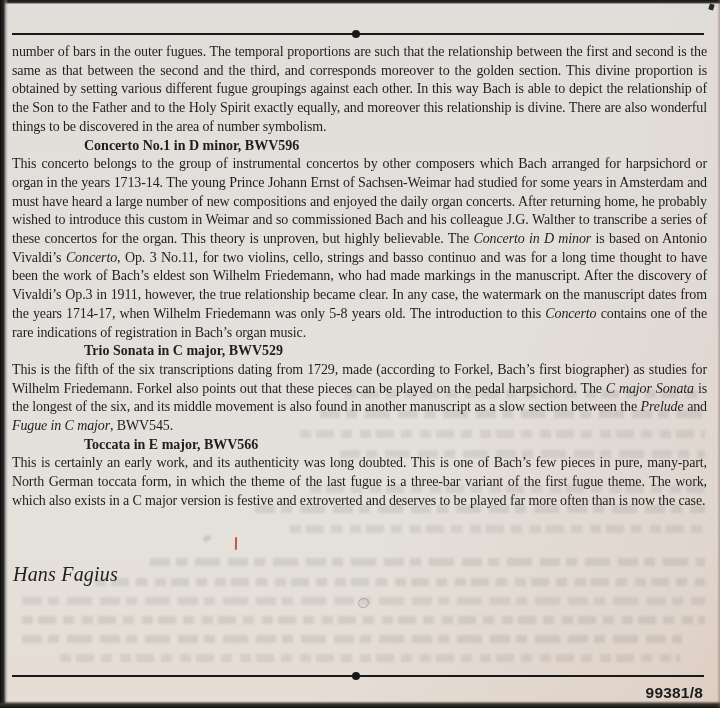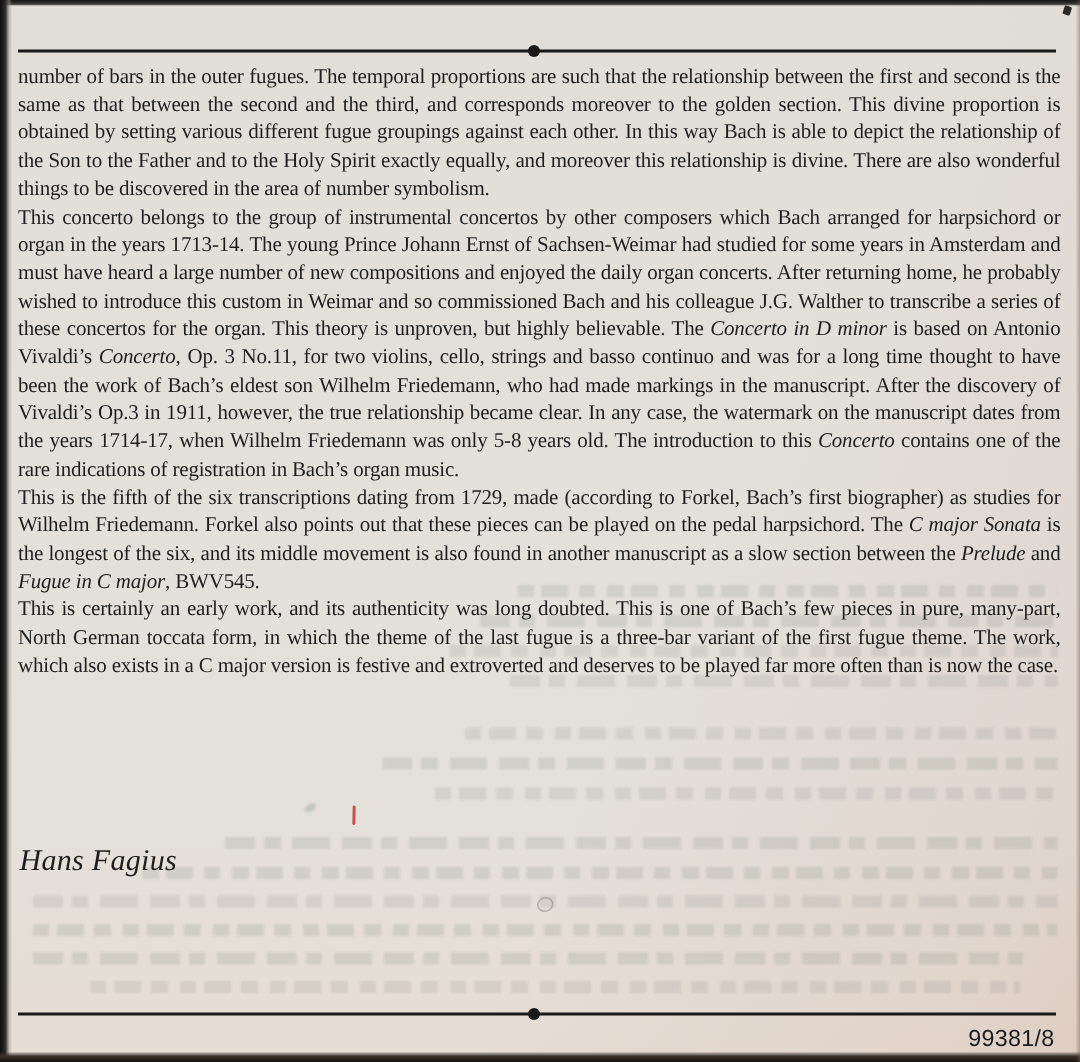--- a/index.html
+++ b/index.html
@@ -42,21 +42,21 @@
   .doc p{margin:0;}
   .doc .heading{font-weight:bold;padding-left:72px;text-align:left;letter-spacing:0;}
   .doc em{}
   .signature{
     position:absolute;z-index:3;left:13px;top:563px;
     font-size:20px;font-style:italic;letter-spacing:0.2px;
   }
   .catalog{
     position:absolute;z-index:5;right:17px;top:684px;
     font-family:"Liberation Sans","DejaVu Sans",sans-serif;
-    font-weight:normal;font-size:15.5px;letter-spacing:0.2px;color:#1b1b1b;
+    font-weight:bold;font-size:15.5px;letter-spacing:0.2px;color:#1b1b1b;
   }
   
   .ghost{position:absolute;z-index:1;height:8px;filter:blur(0.8px);
     background:repeating-linear-gradient(90deg,currentColor 0 11px,transparent 11px 16px,currentColor 16px 34px,transparent 34px 41px,currentColor 41px 52px,transparent 52px 60px);}
   .ghost.g2{background:repeating-linear-gradient(90deg,currentColor 0 20px,transparent 20px 26px,currentColor 26px 37px,transparent 37px 45px,currentColor 45px 70px,transparent 70px 78px);}
   .ghost{color:rgba(95,110,95,0.14);}
   .ghost.gray{color:rgba(100,100,100,0.12);}
 </style>
 </head>
 <body>
@@ -79,22 +79,25 @@
   <div class="ghost gray" style="left:290px;top:525px;width:415px;"></div>
   <div class="ghost g2" style="left:150px;top:558px;width:555px;"></div>
   <div class="ghost" style="left:95px;top:578px;width:610px;"></div>
   <div class="ghost g2 gray" style="left:22px;top:597px;width:683px;"></div>
   <div class="ghost" style="left:22px;top:616px;width:683px;"></div>
   <div class="ghost g2" style="left:22px;top:635px;width:660px;"></div>
   <div class="ghost gray" style="left:60px;top:654px;width:620px;"></div>
 
   <div class="doc" id="doc-body">
       <p class="para"><span>number of bars in the outer fugues. The temporal proportions are such that the relationship between the first and second is the same as that between the second and the third, and corresponds moreover to the golden section. This divine proportion is obtained by setting various different fugue groupings against each other. In this way Bach is able to depict the relationship of the Son to the Father and to the Holy Spirit exactly equally, and moreover this relationship is divine. There are also wonderful things to be discovered in the area of number symbolism.</span></p>
+      <p class="heading">Concerto No.1 in D minor, BWV596</p>
       <p class="para"><span>This concerto belongs to the group of instrumental concertos by other composers which Bach arranged for harpsichord or organ in the years 1713-14. The young Prince Johann Ernst of Sachsen-Weimar had studied for some years in Amsterdam and must have heard a large number of new compositions and enjoyed the daily organ concerts. After returning home, he probably wished to introduce this custom in Weimar and so commissioned Bach and his colleague J.G. Walther to transcribe a series of these concertos for the organ. This theory is unproven, but highly believable. The </span><em>Concerto in D minor</em><span> is based on Antonio Vivaldi’s </span><em>Concerto</em><span>, Op. 3 No.11, for two violins, cello, strings and basso continuo and was for a long time thought to have been the work of Bach’s eldest son Wilhelm Friedemann, who had made markings in the manuscript. After the discovery of Vivaldi’s Op.3 in 1911, however, the true relationship became clear. In any case, the watermark on the manuscript dates from the years 1714-17, when Wilhelm Friedemann was only 5-8 years old. The introduction to this </span><em>Concerto</em><span> contains one of the rare indications of registration in Bach’s organ music.</span></p>
+      <p class="heading">Trio Sonata in C major, BWV529</p>
       <p class="para"><span>This is the fifth of the six transcriptions dating from 1729, made (according to Forkel, Bach’s first biographer) as studies for Wilhelm Friedemann. Forkel also points out that these pieces can be played on the pedal harpsichord. The </span><em>C major Sonata</em><span> is the longest of the six, and its middle movement is also found in another manuscript as a slow section between the </span><em>Prelude</em><span> and </span><em>Fugue in C major</em><span>, BWV545.</span></p>
+      <p class="heading">Toccata in E major, BWV566</p>
       <p class="para"><span>This is certainly an early work, and its authenticity was long doubted. This is one of Bach’s few pieces in pure, many-part, North German toccata form, in which the theme of the last fugue is a three-bar variant of the first fugue theme. The work, which also exists in a C major version is festive and extroverted and deserves to be played far more often than is now the case.</span></p>
     </div>
 
   <div class="signature">Hans Fagius</div>
 
   <div class="catalog">99381/8</div>
 
   <div class="red-mark"></div>
   <div class="smudge smudge-a"></div>
   <div class="smudge smudge-b"></div>

